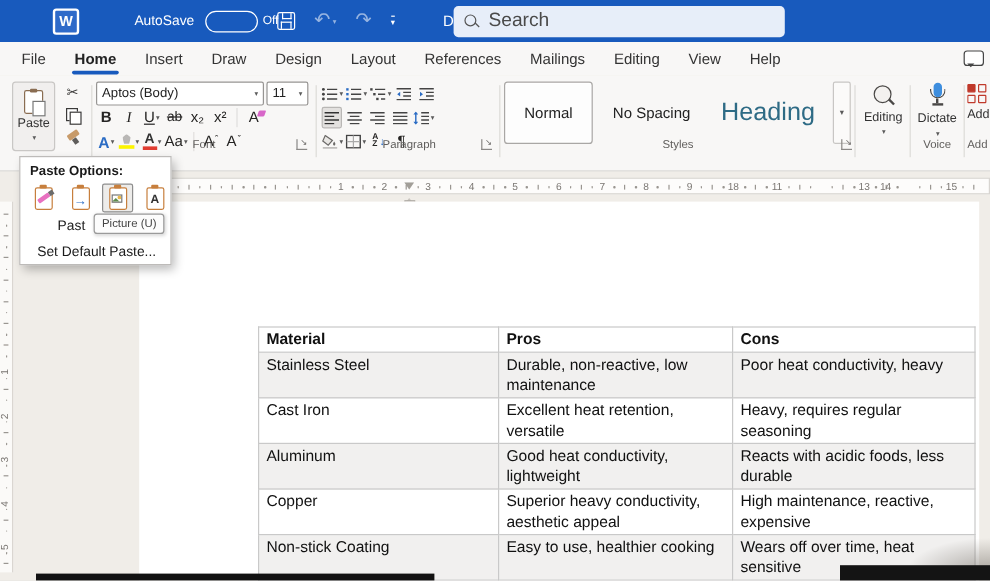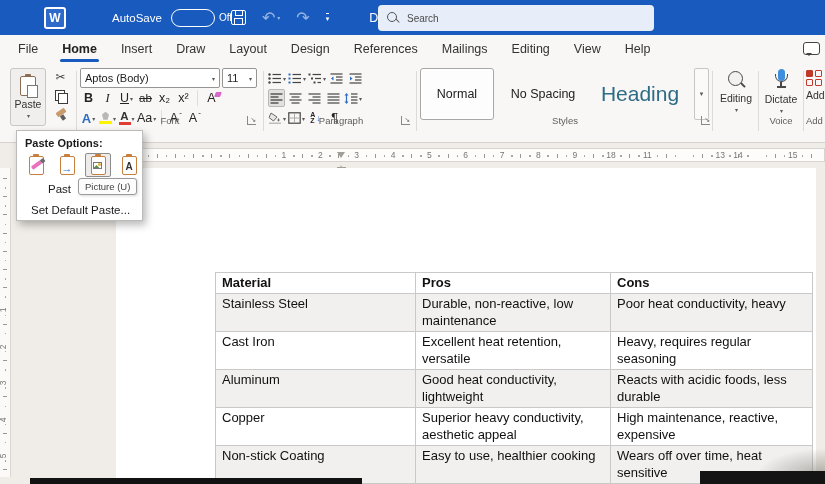--- a/index.html
+++ b/index.html
@@ -25,21 +25,21 @@
   .floppy::after  { content:""; position:absolute; left:2.5px; bottom:0.5px; width:6.5px; height:4.5px; border:1px solid #fff; border-bottom:none; }
   .undo,.redo { font-size:16px; line-height:14px; color:rgba(255,255,255,.55); }
   .tiny-chev { font-size:6px; color:rgba(255,255,255,.55); margin-left:2px; }
   .overflow-chev { margin-left:16px; font-size:7px; color:#fff; border-top:1.6px solid #fff; padding-top:1px; }
   .doc-title { margin-left:40px; font-size:12.5px; white-space:nowrap; }
   .searchbox { position:absolute; left:378px; top:5px; width:276px; height:26px; border-radius:4px;
     background:#E7EEF9; display:flex; align-items:center; padding:0 9px; cursor:text; }
   .mag { width:12px; height:12px; position:relative; flex:none; }
   .mag::before { content:""; position:absolute; left:0; top:0; width:8px; height:8px; border:1.4px solid #555; border-radius:50%; }
   .mag::after { content:""; position:absolute; left:7.5px; top:8px; width:4.5px; height:1.4px; background:#555; transform:rotate(45deg); }
-  .searchbox input { border:none; outline:none; background:transparent; margin-left:8px; font-size:10px; color:#333; width:200px; font-family:inherit; }
+  .searchbox input { border:none; outline:none; background:transparent; margin-left:8px; font-size:16px; color:#333; width:200px; font-family:inherit; }
   .searchbox input::placeholder { color:#4a4a4a; opacity:1; }
 
   
   .menubar { position:absolute; left:0; top:35px; width:825px; height:28px; background:#F8F7F6;
     display:flex; align-items:center; }
   .mtab { position:relative; padding:0 12px; font-size:12.5px; color:#333; height:28px;
     display:flex; align-items:center; cursor:pointer; }
   .mtab:first-child { margin-left:6px; }
   .mtab.active { font-weight:700; color:#222; }
   .mtab.active::after { content:""; position:absolute; left:10px; right:10px; bottom:1px; height:3px;
@@ -213,22 +213,22 @@
       <input type="text" placeholder="Search" style="">
     </div>
   </div>
 
   <div class="menubar">
     <div id="tabs-host" style="display:flex;height:100%;">
         <div class="mtab">File</div>
         <div class="mtab active">Home</div>
         <div class="mtab">Insert</div>
         <div class="mtab">Draw</div>
+        <div class="mtab">Design</div>
         <div class="mtab">Layout</div>
-        <div class="mtab">Design</div>
         <div class="mtab">References</div>
         <div class="mtab">Mailings</div>
         <div class="mtab">Editing</div>
         <div class="mtab">View</div>
         <div class="mtab">Help</div>
       </div>
     <div class="comment-ico"></div>
   </div>
 
   <div class="ribbon">

